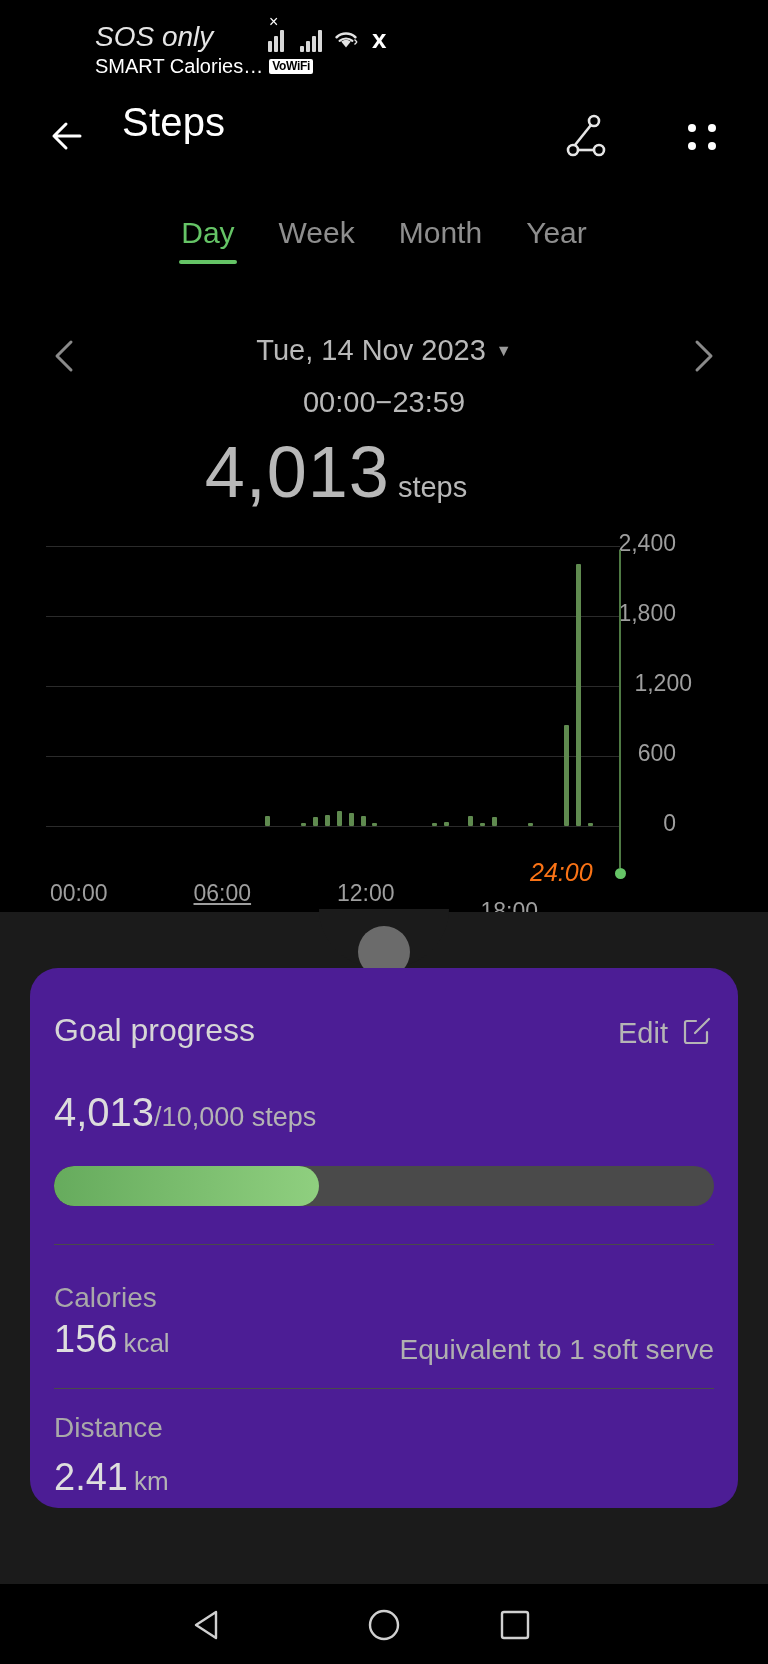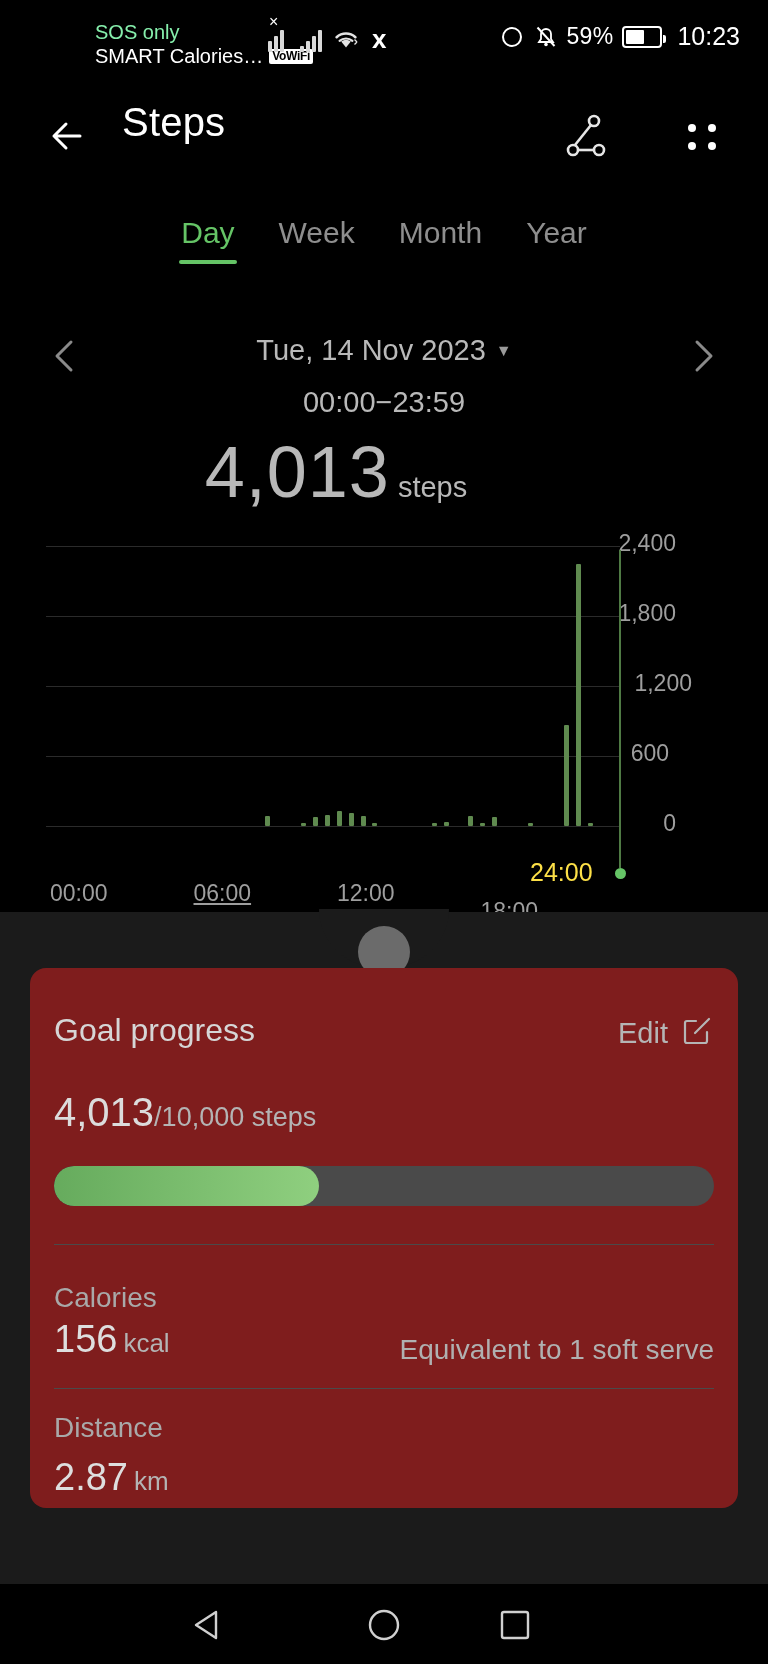--- a/index.html
+++ b/index.html
@@ -10,21 +10,21 @@
     overflow: hidden;
   }
   .phone { position: relative; width: 768px; height: 1664px; background: #000; }
 
   
   .statusbar {
     position: absolute; top: 0; left: 0; width: 768px; height: 80px;
     display: flex; align-items: center; color: #fff;
   }
   .sb-left { position: absolute; left: 95px; top: 20px; line-height: 1.22; }
-  .sb-l1 { font-size: 20px; color: #86efac; }
+  .sb-l1 { font-size: 28px; color: #e5e5e5; font-style: italic; }
   .sb-l2 { font-size: 20px; color: #fff; display: flex; align-items: center; gap: 6px;}
   .vowifi {
     font-size: 12px; font-weight: bold; color: #000; background: #fff;
     border-radius: 2px; padding: 1px 3px; letter-spacing: -0.3px; line-height: 1.05;
   }
   .sb-mid { position: absolute; left: 268px; top: 26px; display: flex; align-items: flex-end; gap: 10px; }
   .sig { display: flex; align-items: flex-end; gap: 2px; height: 24px; position: relative;}
   .sig i { display:block; width: 4px; background: #d8d8d8; border-radius: 1px;}
   .sig i:nth-child(1){height:6px;} .sig i:nth-child(2){height:11px;}
   .sig i:nth-child(3){height:16px;} .sig i:nth-child(4){height:22px;}
@@ -84,40 +84,40 @@
   
   .chart-wrap { position:absolute; top: 520px; left: 0; width: 768px; height: 400px; }
   .plot { position:absolute; left: 46px; top: 26px; width: 574px; height: 280px; }
   .gridline { position:absolute; left:0; width: 100%; height:1px; background:#2b2b2b; }
   .ytick { position:absolute; right: 0; font-size: 23px; color:#9e9e9e; }
   .ylabels { position:absolute; left: 628px; top: 0; width: 130px; height: 310px;}
   .bars { position:absolute; left:0; bottom:0; width:100%; height:100%; }
   .bar { position:absolute; bottom:0; background:#5f8a4f; border-radius: 1px; }
   .nowline { position:absolute; width: 2px; background:#4f7a44; }
   .nowdot { position:absolute; width: 11px; height: 11px; border-radius:50%; background:#65c466; }
-  .nowlabel { position:absolute; font-size: 25px; color:#fde047; }
+  .nowlabel { position:absolute; font-size: 25px; color:#f97316;font-style:italic; }
   .xlabels { position:absolute; left: 46px; top: 360px; width: 620px; height: 34px; }
   .xlabel { position:absolute; font-size: 23px; color:#9e9e9e; }
 
   
   .sheet {
     position:absolute; top: 912px; left:0; width: 768px; height: 672px;
     background: #1b1b1b; border-radius: 0;
   }
   .sheet-notch {
     position:absolute; top: -3px; left: 50%; transform: translateX(-50%);
     width: 130px; height: 58px; background:#1b1b1b; border-radius: 0 0 70px 70px;
   }
   .handle {
     position:absolute; top: 14px; left: 50%; transform: translateX(-50%);
     width: 52px; height: 52px; border-radius: 50%; background: #6b6b6b; cursor: pointer;
   }
   .card {
     position:absolute; top: 56px; left: 30px; width: 708px; height: 540px;
-    background: #7f1d1d; border-radius: 16px;
+    background: #4c1d95; border-radius: 28px;
   }
   .card-head { position:absolute; top: 44px; left: 24px; right: 24px; height: 44px; }
   .card-title { font-size: 32px; color:#d6d6d6; }
   .edit-wrap { position:absolute; right: 0; top: 2px; display:flex; align-items:center; gap:12px; cursor:pointer;}
   .edit-label { font-size: 29px; color:#b5b5b5; }
   .goal-line { position:absolute; top: 122px; left: 24px; }
   .goal-cur { font-size: 40px; color:#dcdcdc; }
   .goal-rest { font-size: 27px; color:#b4b4b4; }
   .pbar {
     position:absolute; top: 198px; left: 24px; width: 660px; height: 40px;
@@ -173,40 +173,20 @@
         <svg width="28" height="24" viewBox="0 0 28 24">
           <path d="M14 19.5 L9.2 13.6 a7.6 7.6 0 0 1 9.6 0 Z" fill="#e4e4e4"></path>
           <path d="M4.6 9.2 a14 14 0 0 1 18.8 0" stroke="#e4e4e4" stroke-width="2.6" fill="none" stroke-linecap="round"></path>
           <path d="M7.6 12.8 a10 10 0 0 1 12.8 0" stroke="#e4e4e4" stroke-width="2.2" fill="none" stroke-linecap="round"></path>
           <path d="M22.5 16.5 l2.5 -2.5 m0 0 l-2.5 -2.5" stroke="#e4e4e4" stroke-width="1.4" fill="none"></path>
         </svg>
       </div>
       <div class="xlogo">x</div>
     </div>
 
-    <div class="sb-right">
-      <div class="eye-ic">
-        <svg width="26" height="26" viewBox="0 0 26 26">
-          <circle cx="13" cy="13" r="9" stroke="#fff" stroke-width="2" fill="none"></circle>
-          <path d="M13 4 a9 9 0 0 0 0 18 a6 6 0 0 1 0 -18" fill="#fff"></path>
-        </svg>
-      </div>
-      <div class="bell-ic">
-        <svg width="24" height="26" viewBox="0 0 24 26">
-          <path d="M5 18 h14 l-2 -3 v-5 a5 5 0 0 0 -10 0 v5 Z" stroke="#fff" stroke-width="1.8" fill="none"></path>
-          <circle cx="12" cy="20.5" r="1.8" fill="#fff"></circle>
-          <line x1="3.5" y1="3.5" x2="20.5" y2="22" stroke="#fff" stroke-width="2"></line>
-        </svg>
-      </div>
-      <div class="batt-pct">59%</div>
-      <div class="batt">
-          <i></i>
-        </div>
-      <div class="clock">10:23</div>
-    </div>
   </div>
 
   <div class="appbar">
     <div class="back-btn">
       <svg width="56" height="52" viewBox="0 0 56 52">
         <path d="M36 26 H10 M22 14 L10 26 L22 38" stroke="#fff" stroke-width="3" fill="none" stroke-linecap="round" stroke-linejoin="round"></path>
       </svg>
     </div>
     <div class="app-title">Steps</div>
     <div class="share-btn">
@@ -278,21 +258,21 @@
           <div class="bar" style="left: 434.087px; width: 5.0225px; height: 3px; background: rgb(95, 138, 79);"></div>
           <div class="bar" style="left: 446.046px; width: 5.0225px; height: 9.33333px; background: rgb(95, 138, 79);"></div>
           <div class="bar" style="left: 481.921px; width: 5.0225px; height: 3px; background: rgb(95, 138, 79);"></div>
           <div class="bar" style="left: 517.796px; width: 5.0225px; height: 101.5px; background: rgb(95, 138, 79);"></div>
           <div class="bar" style="left: 529.754px; width: 5.0225px; height: 262.5px; background: rgb(95, 138, 79);"></div>
           <div class="bar" style="left: 541.712px; width: 5.0225px; height: 3.5px; background: rgb(95, 138, 79);"></div>
         </div>
     </div>
     <div class="ylabels" id="ylabels">
         <div class="ytick" style="top: 290px; right: 82px;">0</div>
-        <div class="ytick" style="top: 220px; right: 89px;">600</div>
+        <div class="ytick" style="top: 220px; right: 82px;">600</div>
         <div class="ytick" style="top: 150px; right: 66px;">1,200</div>
         <div class="ytick" style="top: 80px; right: 82px;">1,800</div>
         <div class="ytick" style="top: 10px; right: 82px;">2,400</div>
       </div>
     <div class="nowline" id="nowline" style="left: 619px; top: 30px; height: 318px;"></div>
     <div class="nowdot" id="nowdot" style="left: 615px; top: 348px;"></div>
     <div class="nowlabel" id="nowlabel" style="left: 530px; top: 338px;">24:00</div>
     <div class="xlabels" id="xlabels">
         <div class="xlabel" style="left: 4px;">00:00</div>
         <div class="xlabel" style="left: 147.5px; text-decoration: underline;">06:00</div>
@@ -330,21 +310,21 @@
       <div class="divider" style="top: 276px;"></div>
       <div class="metric-label" style="top: 314px;">Calories</div>
       <div class="metric-val" style="top: 342px; margin-top: 8px;">
         <span class="metric-num">156</span><span class="metric-unit">kcal</span>
       </div>
       <div class="metric-note" style="top: 366px;">Equivalent to 1 soft serve</div>
 
       <div class="divider" style="top: 420px;"></div>
       <div class="metric-label" style="top: 444px;">Distance</div>
       <div class="metric-val" style="top: 488px;">
-        <span class="metric-num">2.87</span><span class="metric-unit">km</span>
+        <span class="metric-num">2.41</span><span class="metric-unit">km</span>
       </div>
     </div>
   </div>
 
   <div class="navbar">
     <div class="nav-btn nav-back">
       <svg width="54" height="54" viewBox="0 0 54 54">
         <path d="M34 14 L14 27 L34 40 Z" stroke="#d0d0d0" stroke-width="2.4" fill="none" stroke-linejoin="round"></path>
       </svg>
     </div>

